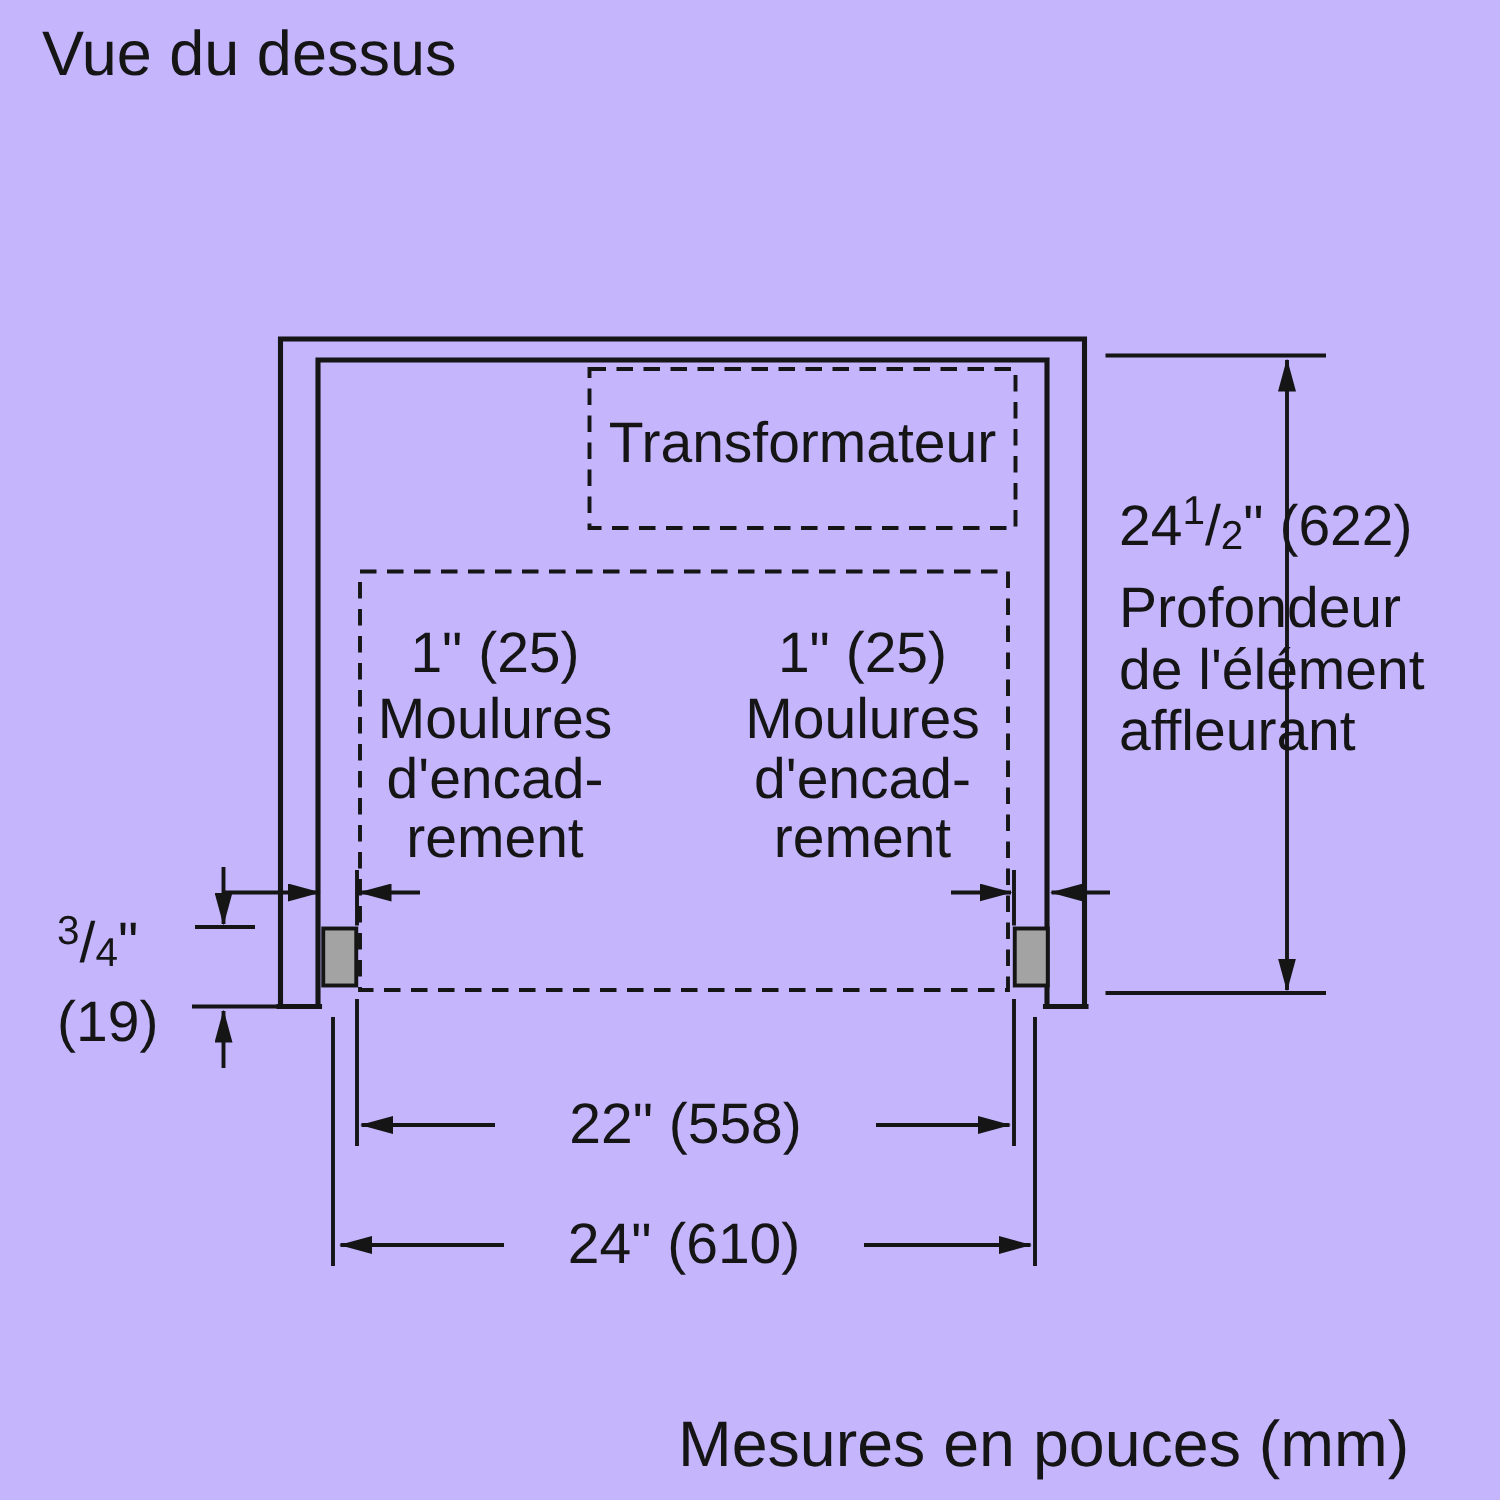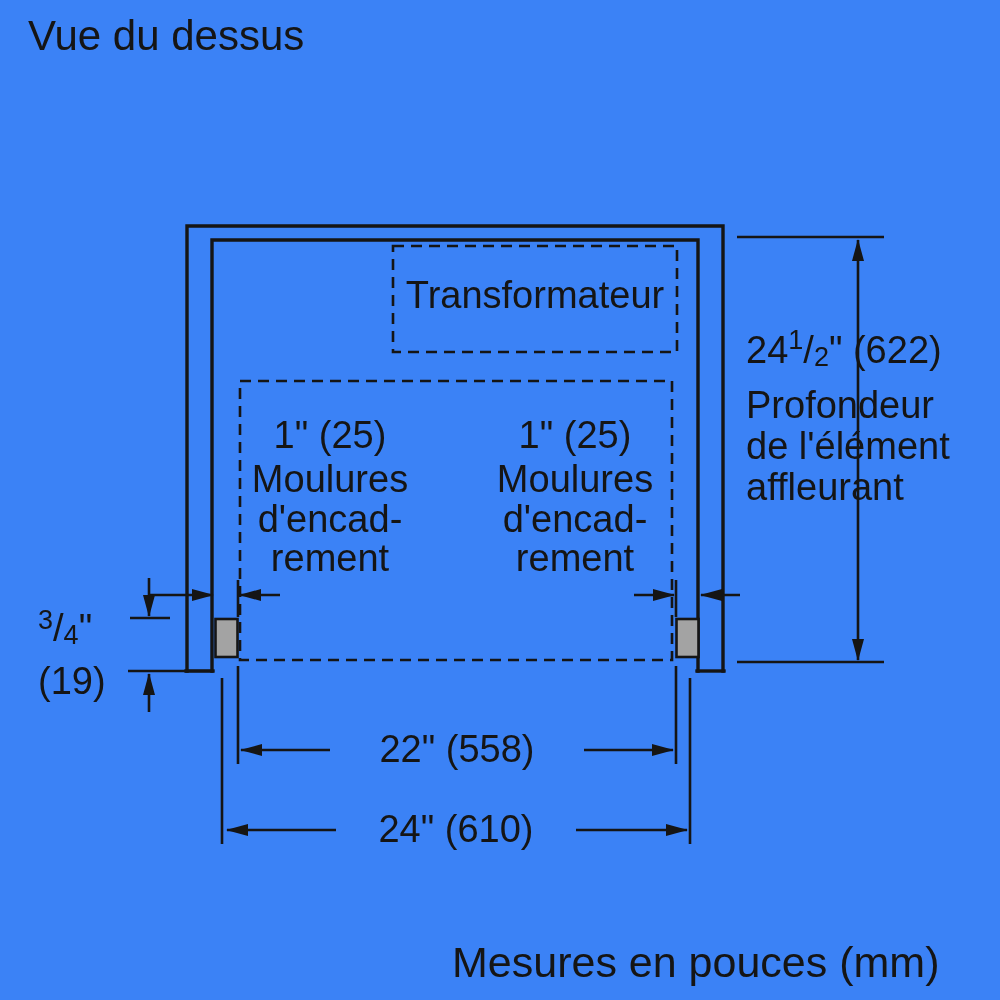--- a/index.html
+++ b/index.html
@@ -1,16 +1,16 @@
 <!DOCTYPE html>
 <html><head>
 <meta charset="utf-8">
 <style>
   html,body{margin:0;padding:0;background:#ffffff;}
-  .stage{position:relative;width:1000px;height:1000px;background:#3b82f6;overflow:hidden;}
+  .stage{position:relative;width:1000px;height:1000px;background:#c4b5fd;overflow:hidden;}
   text{font-family:"Liberation Sans","DejaVu Sans",sans-serif;fill:#151515;}
   .t-title{font-size:42px;}
   .t-lbl{font-size:38px;}
   .t-foot{font-size:43px;}
   .sup{font-size:27px;}
   .ctr{text-anchor:middle;}
   .s-thick{stroke:#151515;stroke-width:3.4;fill:none;stroke-linecap:square;}
   .s-thin{stroke:#151515;stroke-width:2.6;fill:none;stroke-linecap:butt;}
   .s-dash{stroke:#151515;stroke-width:2.6;fill:none;stroke-dasharray:11 7;}
   .block{stroke:#151515;stroke-width:2.6;}

